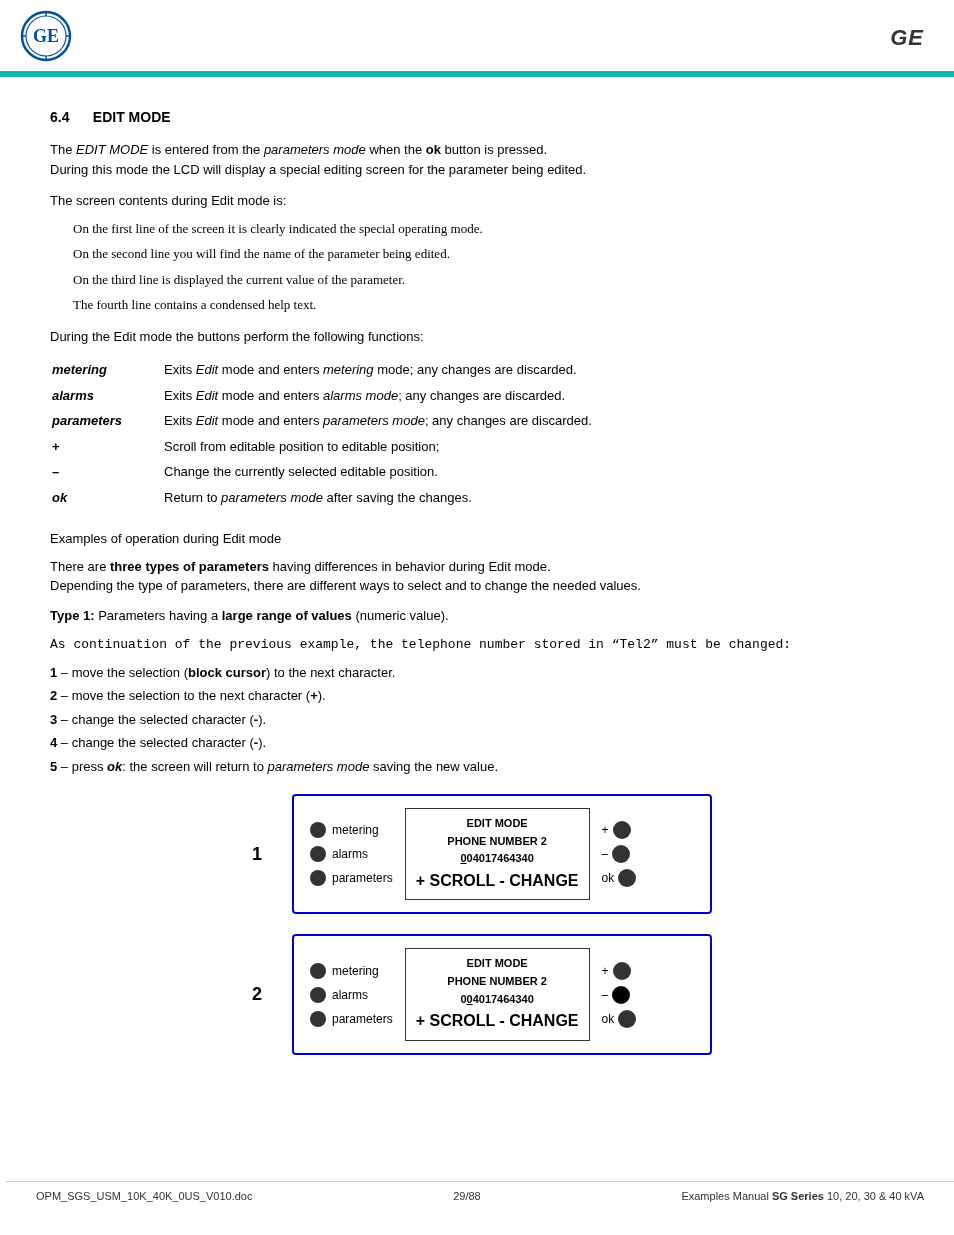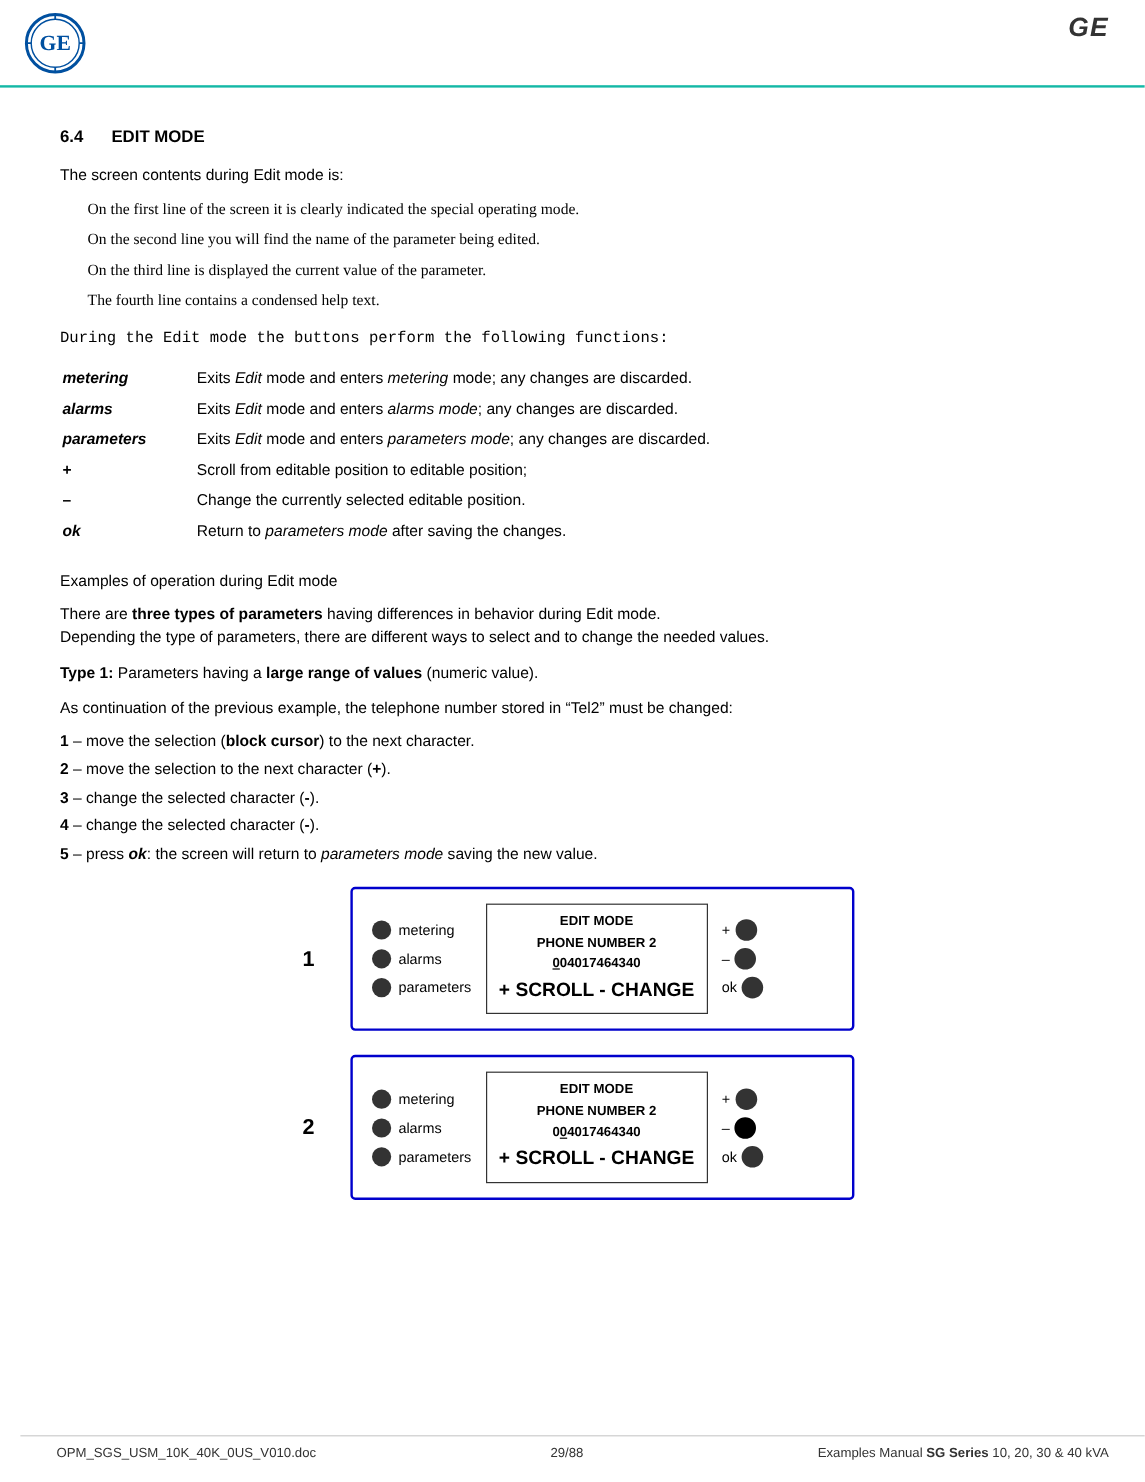--- a/index.html
+++ b/index.html
@@ -9,24 +9,24 @@
       background: #fff;
       color: #000;
       width: 954px;
       min-height: 1235px;
       position: relative;
     }
 
     
     .header {
       display: flex;
-      align-items: flex-start;
+      align-items: center;
       justify-content: space-between;
       padding: 10px 30px 6px 20px;
-      border-bottom: 2px solid #14b8a6;
+      border-bottom: 6px solid #14b8a6;
     }
     .ge-logo {
       width: 52px;
       height: 52px;
     }
     .ge-text {
       font-size: 22px;
       font-style: italic;
       font-weight: bold;
       color: #333;
@@ -195,23 +195,23 @@
 
     .side-btn-circle.active {
       background: #000;
       border: 2px solid #000;
     }
 
     
     .footer {
       position: absolute;
       bottom: 16px;
-      left: 17px;
+      left: 6px;
       right: 0;
-      padding: 2px 30px;
+      padding: 17px 30px;
       display: flex;
       justify-content: space-between;
       align-items: center;
       font-size: 11px;
       color: #333;
       border-top: 1px solid #ccc;
       padding-top: 8px;
     }
 
     .footer-left {}
@@ -240,29 +240,33 @@
 </div>
 
 <div class="content">
 
   <p class="section-title">
     <span>6.4</span>
     &nbsp;&nbsp;&nbsp;&nbsp;
     <span>EDIT MODE</span>
   </p>
 
+  <p>
+    The <em>EDIT MODE</em> is entered from the <em>parameters mode</em> when the <strong>ok</strong> button is pressed.<br>
+    <span>During this mode the LCD will display a special editing screen for the parameter being edited.</span>
+  </p>
 
   <p style="margin-top:12px;">The screen contents during Edit mode is:</p>
 
   <div class="indent">On the first line of the screen it is clearly indicated the special operating mode.</div>
   <div class="indent">On the second line you will find the name of the parameter being edited.</div>
   <div class="indent">On the third line is displayed the current value of the parameter.</div>
   <div class="indent">The fourth line contains a condensed help text.</div>
 
-  <p style="margin-top:12px;font-family:Liberation Mono, monospace;">During the Edit mode the buttons perform the following functions:</p>
+  <p style="margin-top:12px;">During the Edit mode the buttons perform the following functions:</p>
 
   <table class="functions-table">
     <tbody>
         <tr>
       <td><em>metering</em></td>
       <td>Exits <em>Edit</em> mode and enters <em>metering</em> mode; any changes are discarded.</td>
     </tr>
     <tr>
       <td><em>alarms</em></td>
       <td>Exits <em>Edit</em> mode and enters <em>alarms mode</em>; any changes are discarded.</td>
@@ -290,21 +294,21 @@
 
   <p>
     There are <strong>three types of parameters</strong> having differences in behavior during Edit mode.<br>
     Depending the type of parameters, there are different ways to select and to change the needed values.
   </p>
 
   <p class="type-line">
     <strong>Type 1:</strong>  Parameters having a <strong>large range of values</strong> (numeric value).
   </p>
 
-  <p style="text-align:justify;">
+  <p style="text-align:justify;font-family:Liberation Mono, monospace;">
     As continuation of the previous example, the telephone number stored in “Tel2” must be changed:
   </p>
 
   <div class="numbered-list">
     <p>
       <strong>1</strong> – move the selection (<strong>block cursor</strong>) to the next character.
     </p>
     <p>
       <strong>2</strong> – move the selection to the next character (<strong>+</strong>).
     </p>

